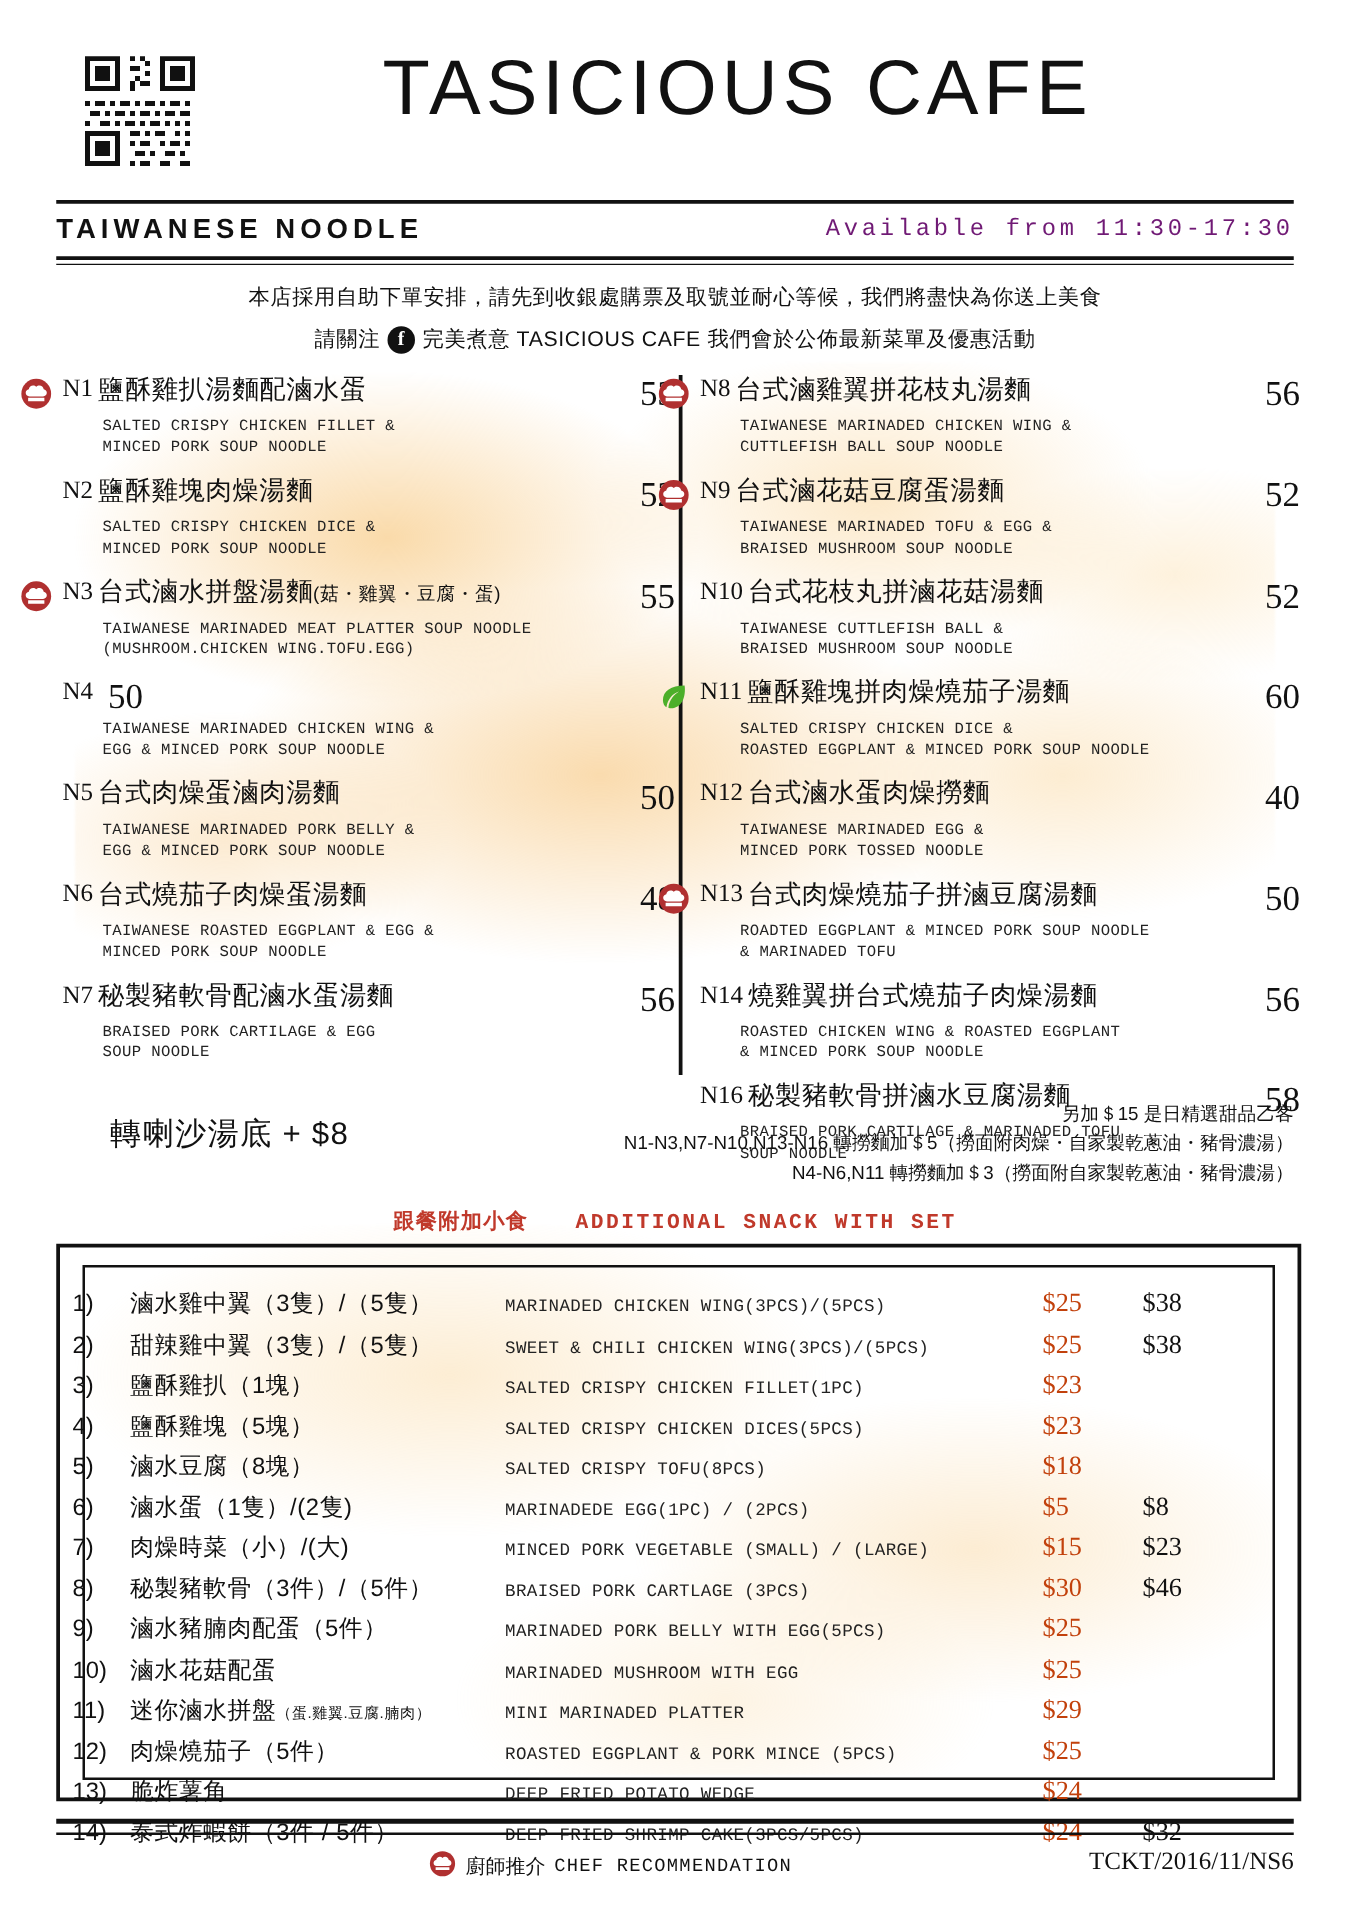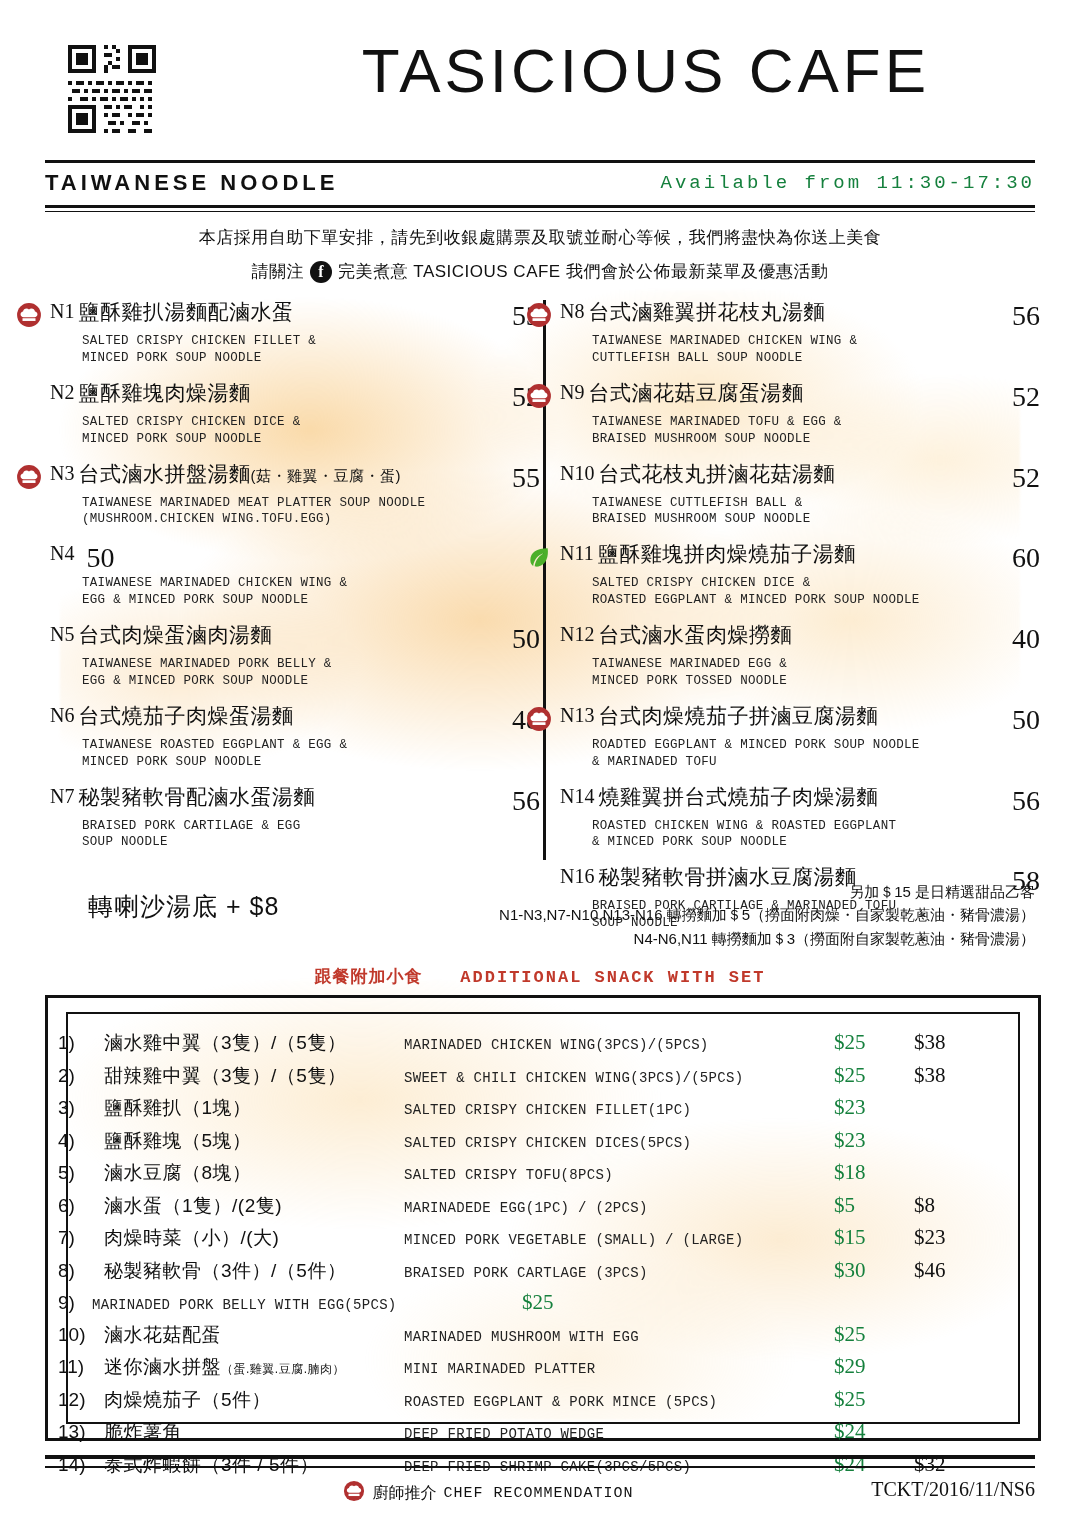--- a/index.html
+++ b/index.html
@@ -34,37 +34,37 @@
       radial-gradient(ellipse 300px 150px at 520px 380px, rgba(250,220,170,.32), rgba(250,220,170,0) 72%);
     filter:blur(1px);
     pointer-events:none;
   }
 
   
   .qr{position:absolute;left:68px;top:45px;width:88px;height:88px;}
   .qr svg{display:block;}
   .brand{
     position:absolute;left:250px;top:40px;width:680px;
-    text-align:right;
+    text-align:center;
     font-family:"Liberation Sans",sans-serif;
     font-size:62px;letter-spacing:4px;font-weight:400;
     color:#111;
     line-height:1;
   }
   .rule-top{position:absolute;left:45px;top:160px;width:990px;border-top:3px solid #111;}
   .rule-top2{position:absolute;left:45px;top:205px;width:990px;border-top:3px solid #111;}
   .rule-top3{position:absolute;left:45px;top:211px;width:990px;border-top:1px solid #111;}
   .sect-title{
     position:absolute;left:45px;top:170px;
     font-size:22px;font-weight:700;letter-spacing:4px;color:#111;
   }
   .avail{
     position:absolute;right:45px;top:172px;
     font-family:"Liberation Mono",monospace;
-    font-size:19px;letter-spacing:3px;color:#15803d;
+    font-size:19px;letter-spacing:3px;color:#701a75;
   }
   .notice1{
     position:absolute;left:0;top:226px;width:1080px;text-align:center;
     font-size:17px;color:#111;letter-spacing:.5px;
   }
   .notice2{
     position:absolute;left:0;top:260px;width:1080px;text-align:center;
     font-size:17px;color:#111;letter-spacing:.5px;
     display:flex;justify-content:center;align-items:center;gap:6px;
   }
@@ -138,21 +138,21 @@
     position:absolute;left:58px;top:1030px;width:966px;
   }
   .srow{display:flex;align-items:baseline;margin-bottom:6.5px;}
   .s-num{width:34px;font-size:19px;color:#111;}
   .s-zh{width:300px;font-size:19px;color:#111;letter-spacing:.5px;margin-left:12px;}
   .s-zh .tiny{font-size:12px;}
   .s-en{
     width:430px;font-family:"Liberation Mono",monospace;
     font-size:14px;letter-spacing:.3px;color:#222;text-transform:uppercase;
   }
-  .s-p1{width:80px;font-family:"Liberation Serif",serif;font-size:21px;color:#15803d;text-align:left;}
+  .s-p1{width:80px;font-family:"Liberation Serif",serif;font-size:21px;color:#c2410c;text-align:left;}
   .s-p2{width:80px;font-family:"Liberation Serif",serif;font-size:21px;color:#111;text-align:left;}
 
   
   .frule1{position:absolute;left:45px;top:1455px;width:990px;border-top:4px solid #111;}
   .frule2{position:absolute;left:45px;top:1466px;width:990px;border-top:2px solid #111;}
   .footer{
     position:absolute;left:0;top:1480px;width:977px;
     display:flex;align-items:center;justify-content:center;gap:34px;
     font-size:16px;color:#111;flex-direction:column;
   }
@@ -477,20 +477,21 @@
       </div>
       <div class="srow">
         <span class="s-num">8)</span>
         <span class="s-zh">秘製豬軟骨（3件）/（5件）</span>
         <span class="s-en">Braised pork cartlage (3pcs)</span>
         <span class="s-p1">$30</span>
         <span class="s-p2">$46</span>
       </div>
       <div class="srow">
         <span class="s-num">9)</span>
+        <span class="s-zh">滷水豬腩肉配蛋（5件）</span>
         <span class="s-en">Marinaded pork belly with egg(5pcs)</span>
         <span class="s-p1">$25</span>
         <span class="s-p2"></span>
       </div>
       <div class="srow">
         <span class="s-num">10)</span>
         <span class="s-zh">滷水花菇配蛋</span>
         <span class="s-en">Marinaded mushroom with egg</span>
         <span class="s-p1">$25</span>
         <span class="s-p2"></span>

